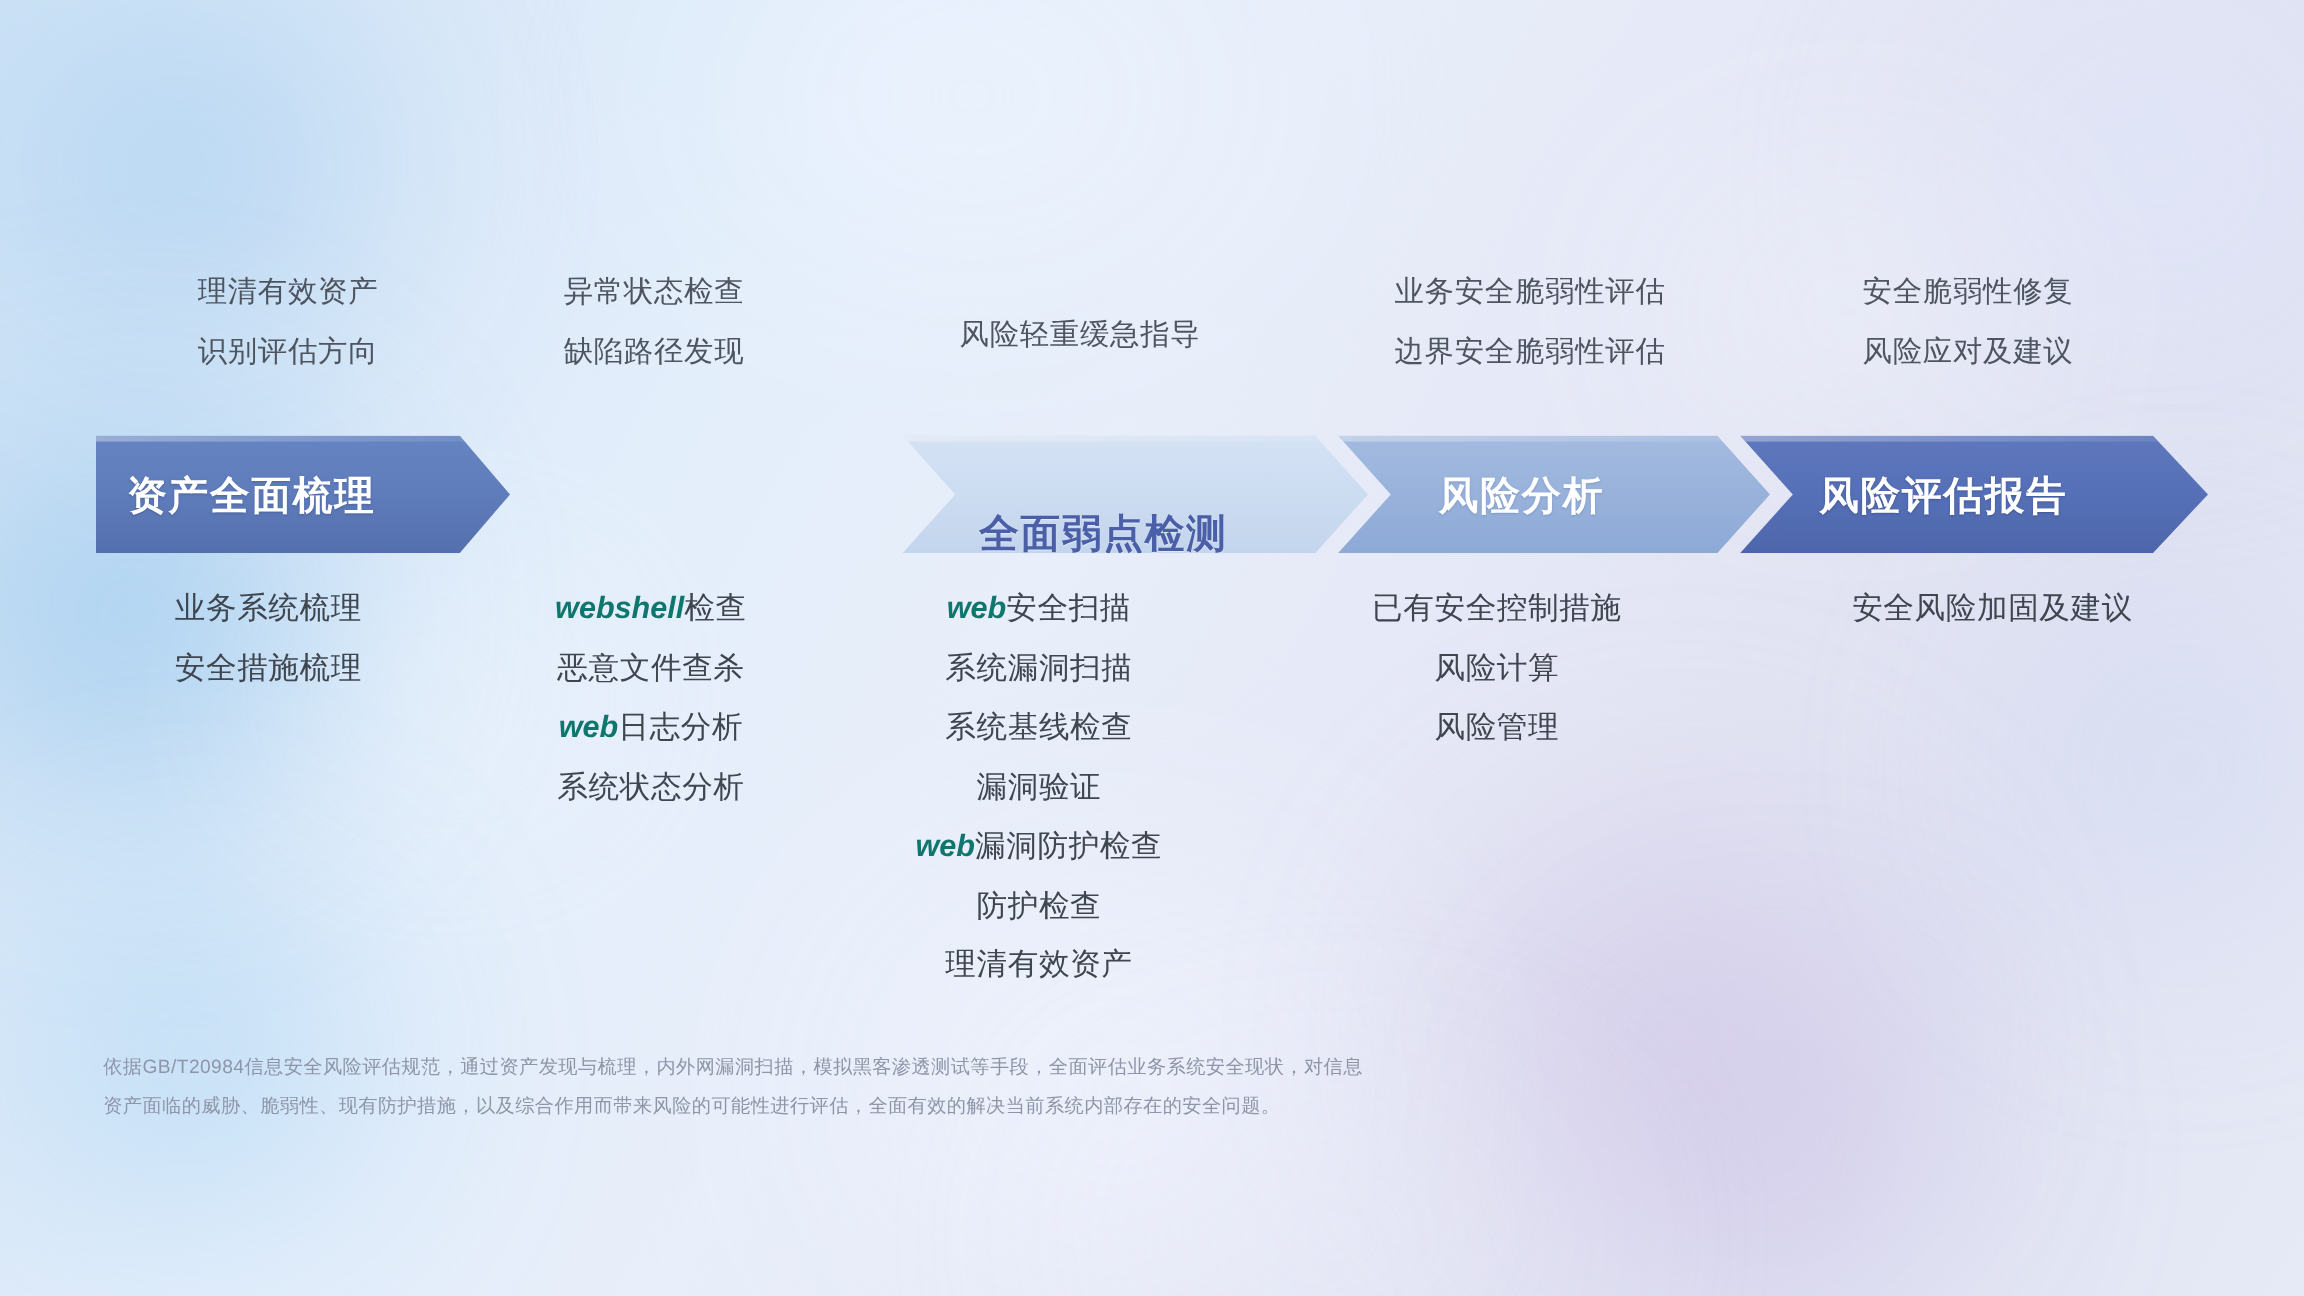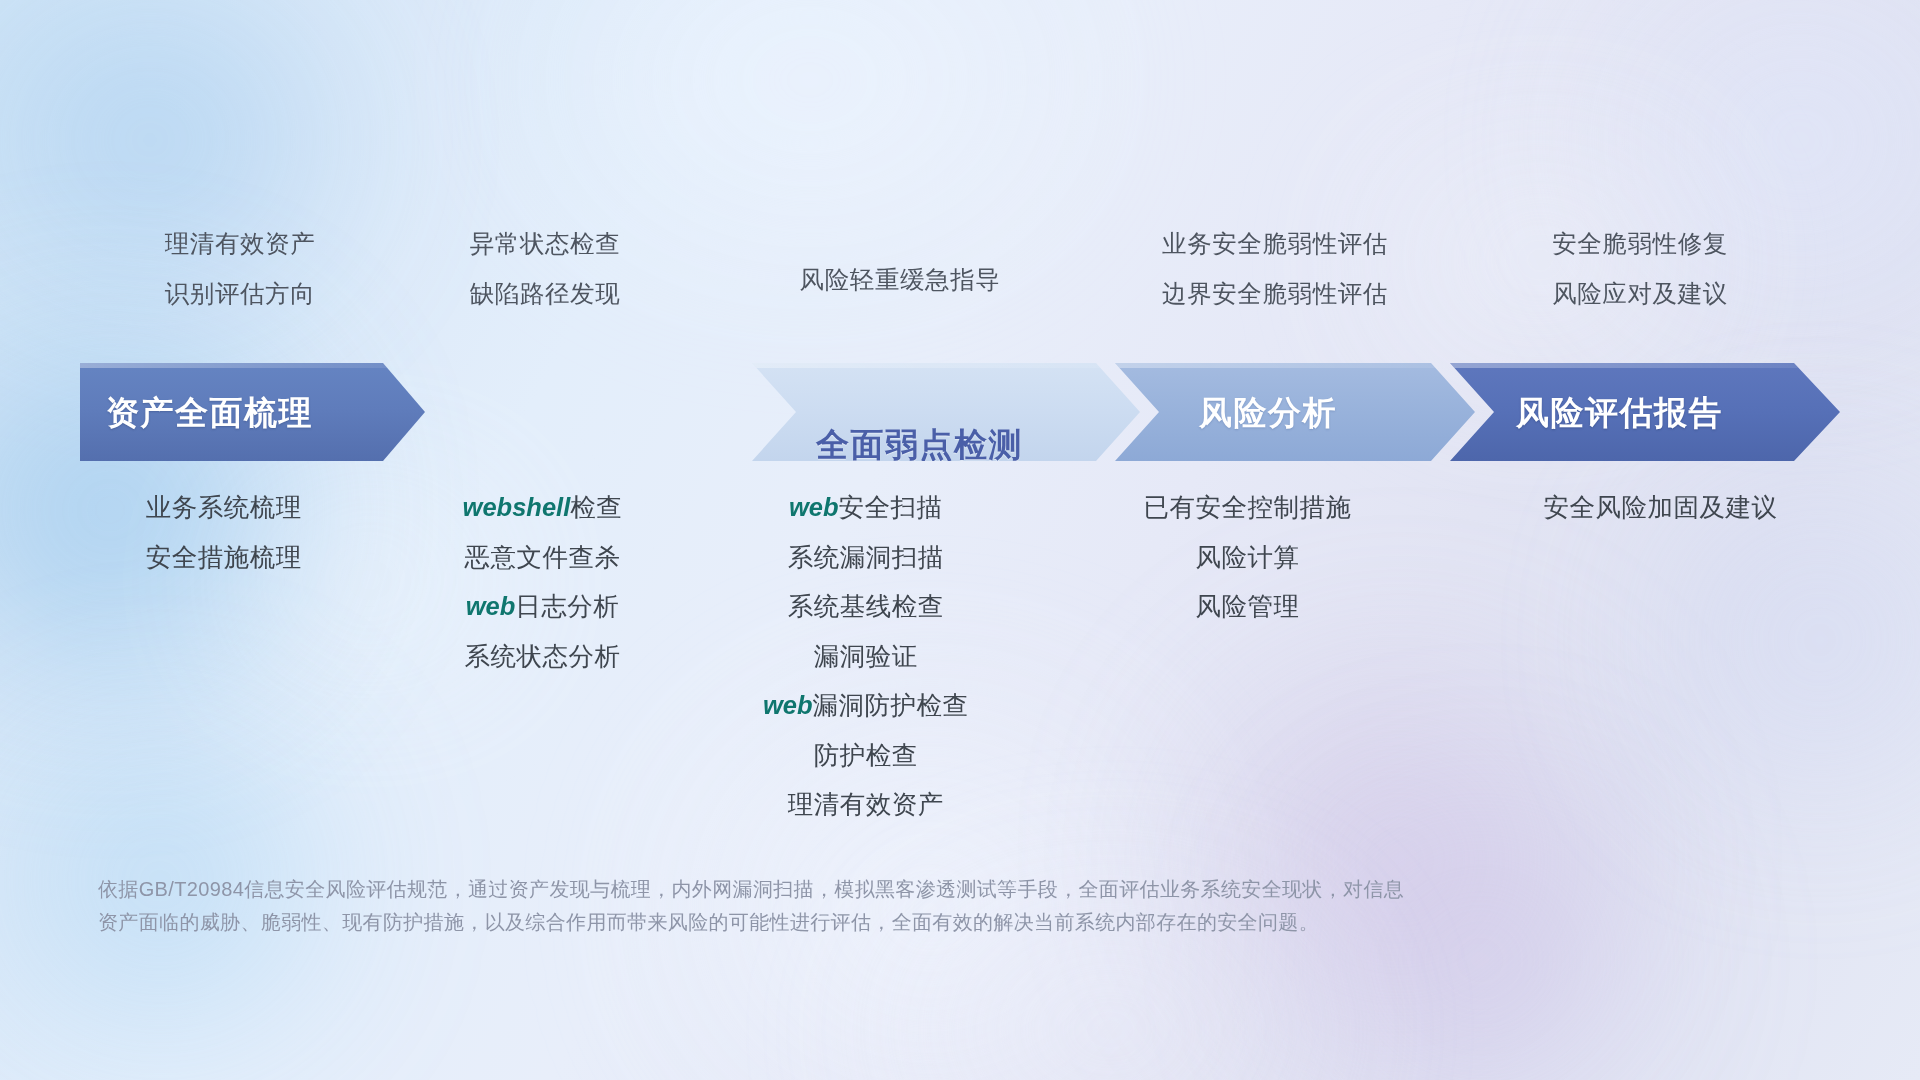--- a/index.html
+++ b/index.html
@@ -138,22 +138,22 @@
   .bot-line {
     font-size:25.5px; color:#3f464f; line-height:1;
     letter-spacing:.5px; white-space:nowrap;
     margin-bottom:24px;
   }
   .bot-line:last-child { margin-bottom:0; }
   .bot-line .lat { font-weight:bold; color:#0f766e; letter-spacing:0;font-style:italic; }
 
   
   .footer {
-    position:absolute; left:98px; top:873px; width:1530px;
-    font-size:20px; line-height:33px; color:#8e95a8;
+    position:absolute; left:86px; top:873px; width:1530px;
+    font-size:16px; line-height:33px; color:#8e95a8;
     letter-spacing:.35px;
   }
 </style>
 </head>
 <body>
 
 <div class="bg">
   <div class="bg-base"></div>
   <div class="blob b1"></div>
   <div class="blob b2"></div>

